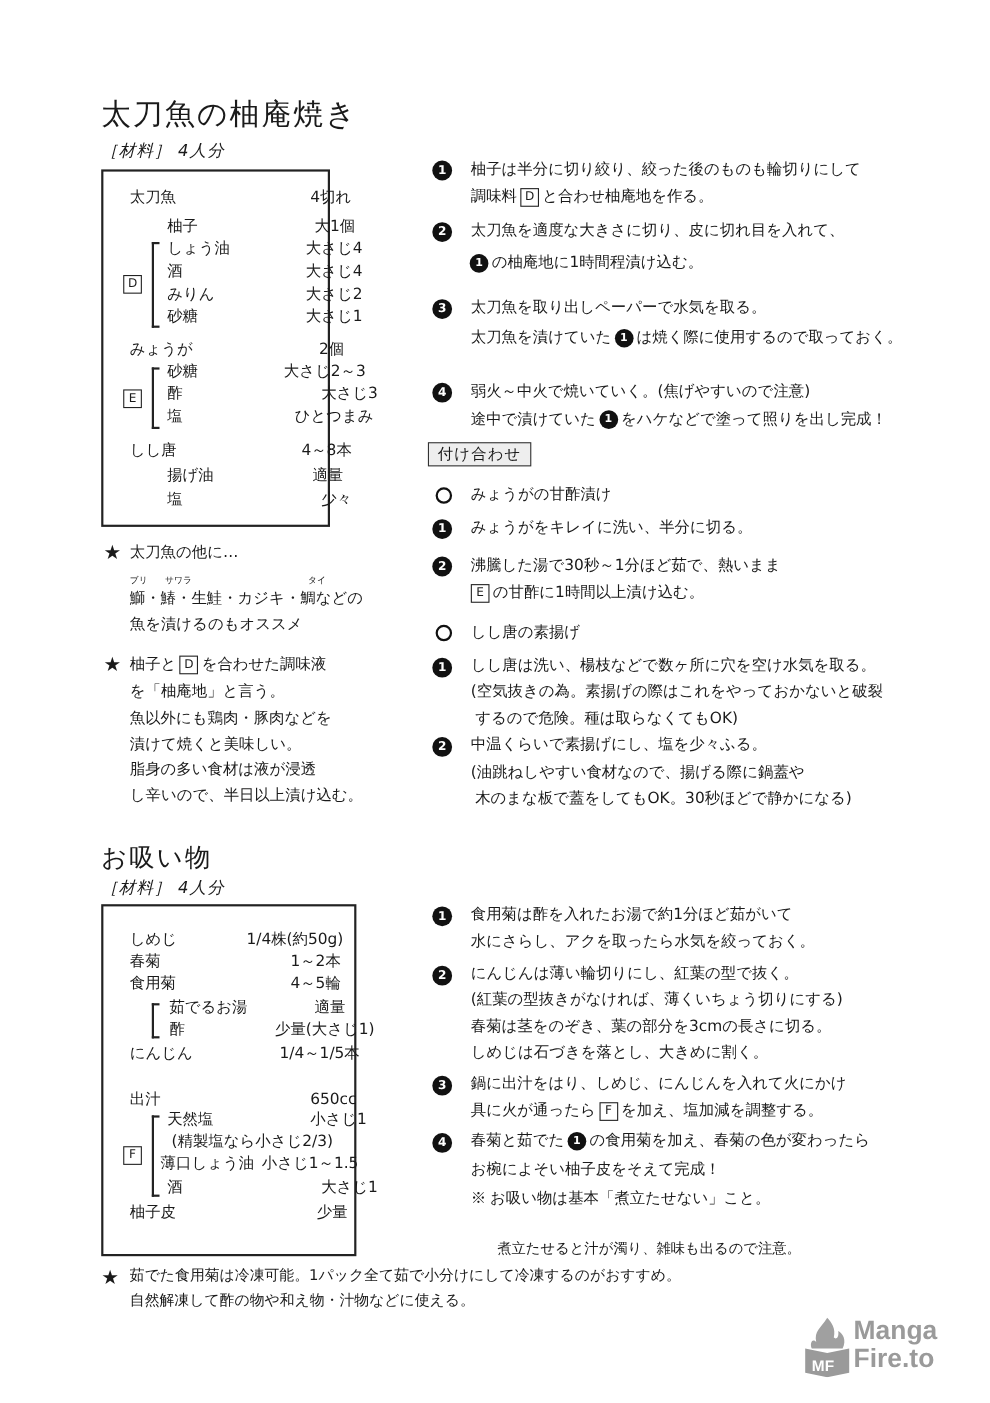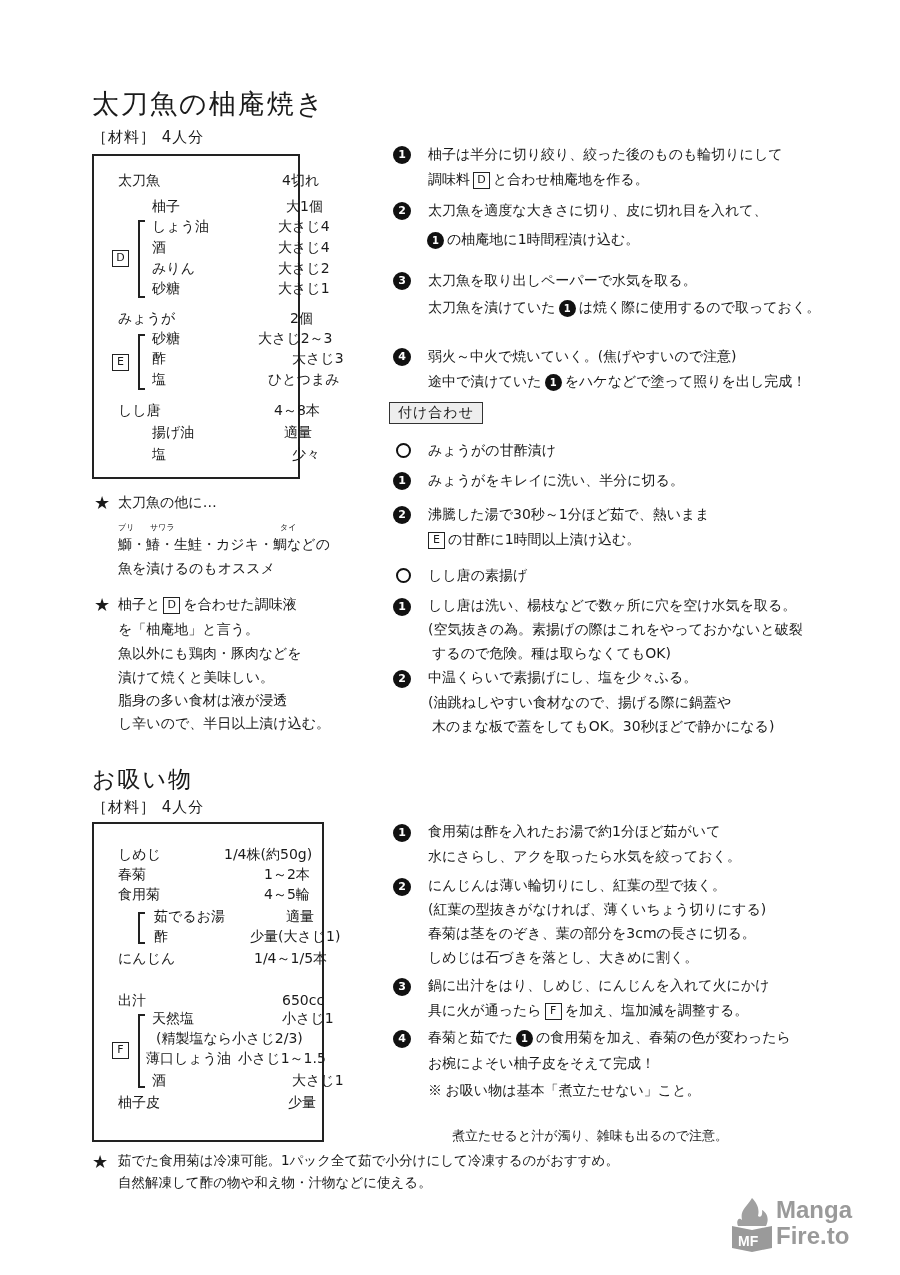--- a/index.html
+++ b/index.html
@@ -5,21 +5,21 @@
   * { box-sizing: border-box; margin: 0; padding: 0; }
   html, body { width: 900px; height: 1275px; background: #ffffff; }
   body {
     position: relative;
     font-family: "DejaVu Sans", "Liberation Sans", sans-serif;
     color: #1a1a1a;
     overflow: hidden;
   }
   .abs { position: absolute; }
   .title { font-size: 27px; letter-spacing: 2px; font-weight: normal; }
-  .subtitle { font-size: 15px; letter-spacing: 1px; }
+  .subtitle { font-size: 15px; letter-spacing: 1px; font-style: italic; }
   .box {
     position: absolute;
     border: 2px solid #222;
   }
   .ing-row {
     position: absolute;
     font-size: 14px;
     white-space: nowrap;
     line-height: 20px;
   }

